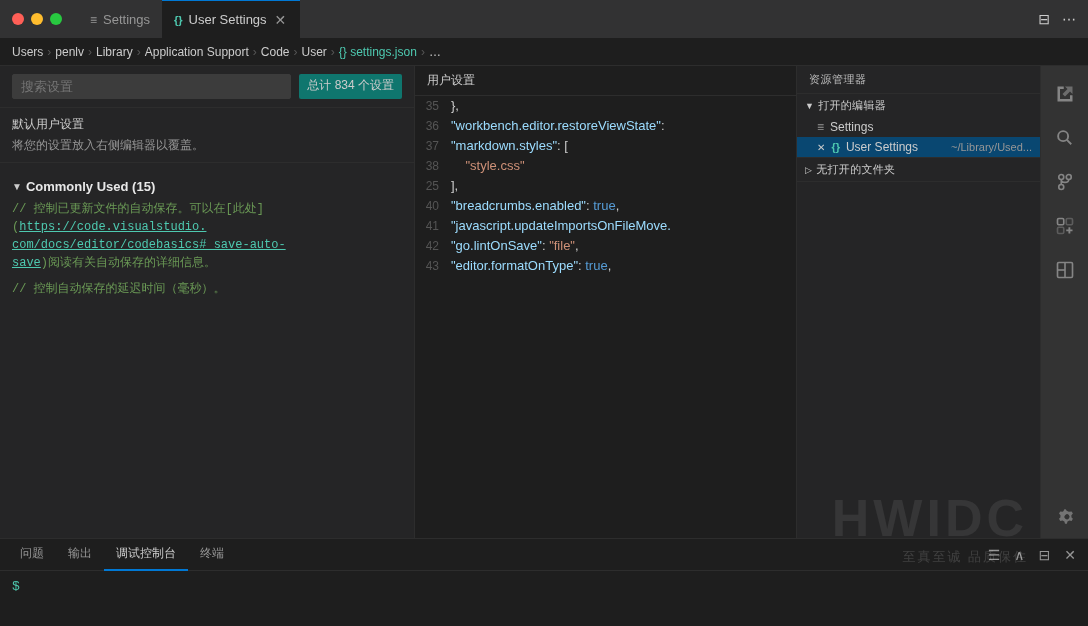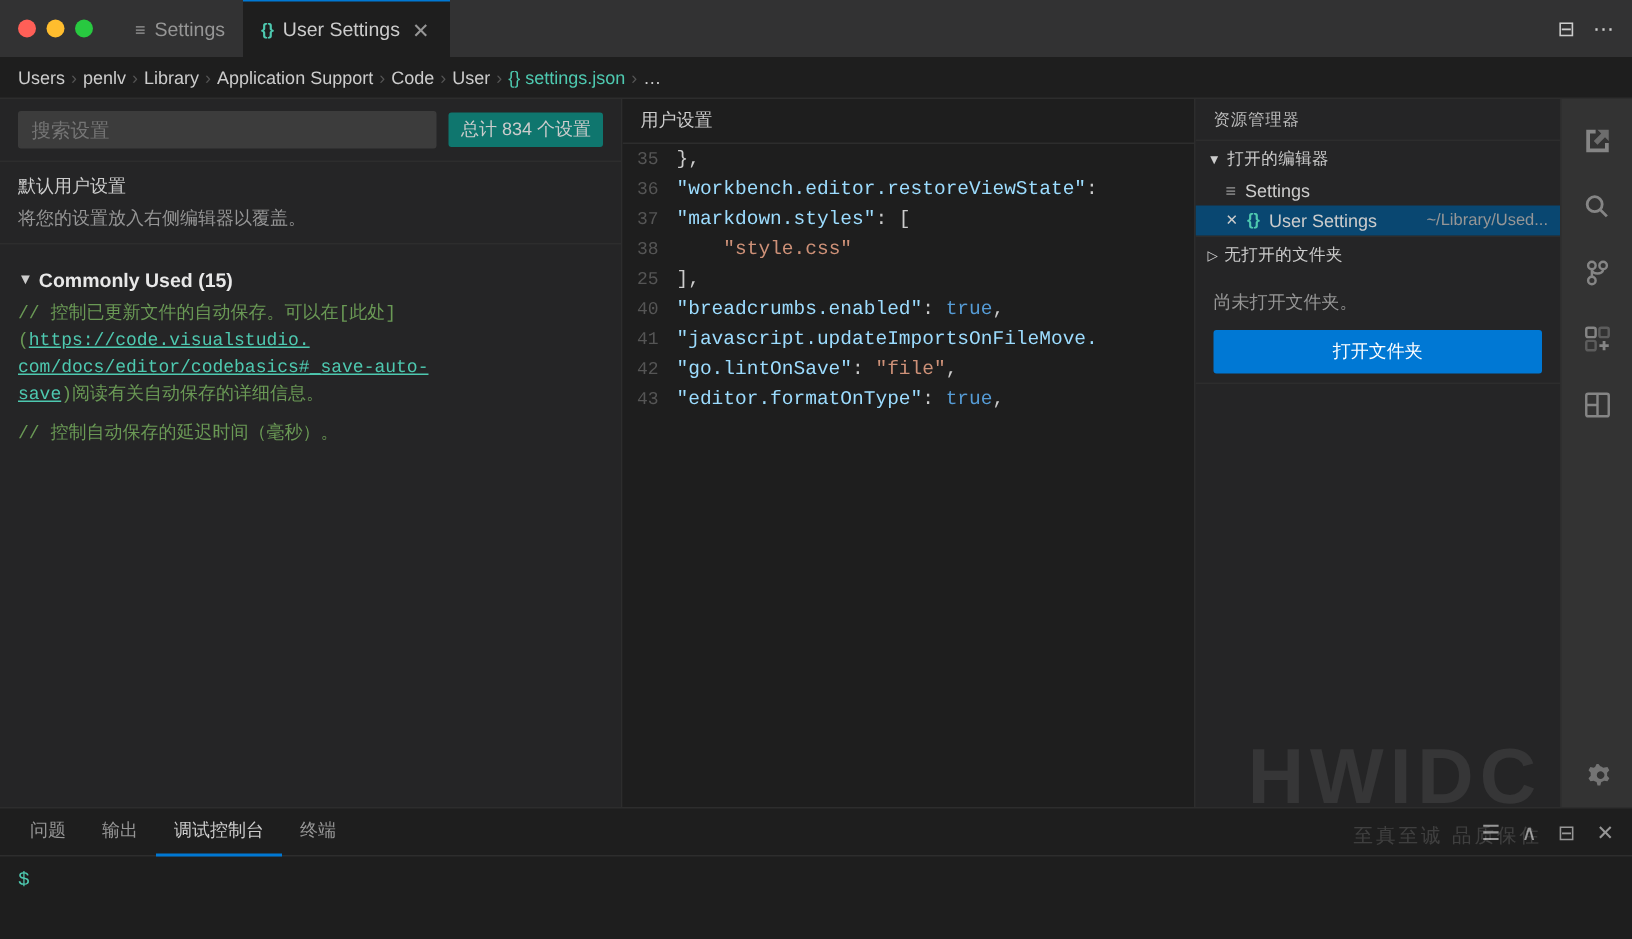--- a/index.html
+++ b/index.html
@@ -102,21 +102,20 @@
       width: 415px;
       background: #252526;
       border-right: 1px solid #2d2d2d;
       display: flex;
       flex-direction: column;
       overflow: hidden;
     }
 
     .search-bar {
       display: flex;
-      align-items: center;
       padding: 8px 12px;
       border-bottom: 1px solid #2d2d2d;
     }
     .search-input {
       flex: 1;
       background: #3c3c3c;
       border: 1px solid #3c3c3c;
       color: #cccccc;
       padding: 4px 8px;
       font-size: 13px;
@@ -193,21 +192,21 @@
       border-bottom: 1px solid #2d2d2d;
     }
 
     .code-editor {
       flex: 1;
       overflow: hidden;
       position: relative;
     }
 
     .code-lines {
-      font-family: Liberation Mono, monospace;
+      font-family: Liberation Sans, sans-serif;
       font-size: 13px;
       line-height: 20px;
       padding: 0;
     }
     .code-line {
       display: flex;
       align-items: baseline;
       padding: 0 8px 0 0;
     }
     .line-num {
@@ -517,24 +516,20 @@
         <span class="file-icon-json">{}</span>
         <span class="file-name">User Settings</span>
         <span class="file-path">~/Library/Used...</span>
       </div>
     </div>
     <div class="sidebar-section">
       <div class="sidebar-section-header">
         <span class="sidebar-section-arrow">▷</span>
         <span>无打开的文件夹</span>
       </div>
-      <div style="padding: 6px 12px;">
-        <div class="no-folder-text">尚未打开文件夹。</div>
-        <button class="open-folder-btn">打开文件夹</button>
-      </div>
     </div>
   </div>
 
   <div class="activity-bar">
     <div class="activity-icon" style="font-size:16px;">
       <svg width="20" height="20" viewBox="0 0 16 16" fill="currentColor">
           <path d="M2 2h5v2H4v8h8V9h2v5H2V2z"></path>
           <path d="M8 2h6v6l-2-2-4 4-2-2 4-4-2-2z" opacity="0.7"></path>
         </svg>
     </div>

